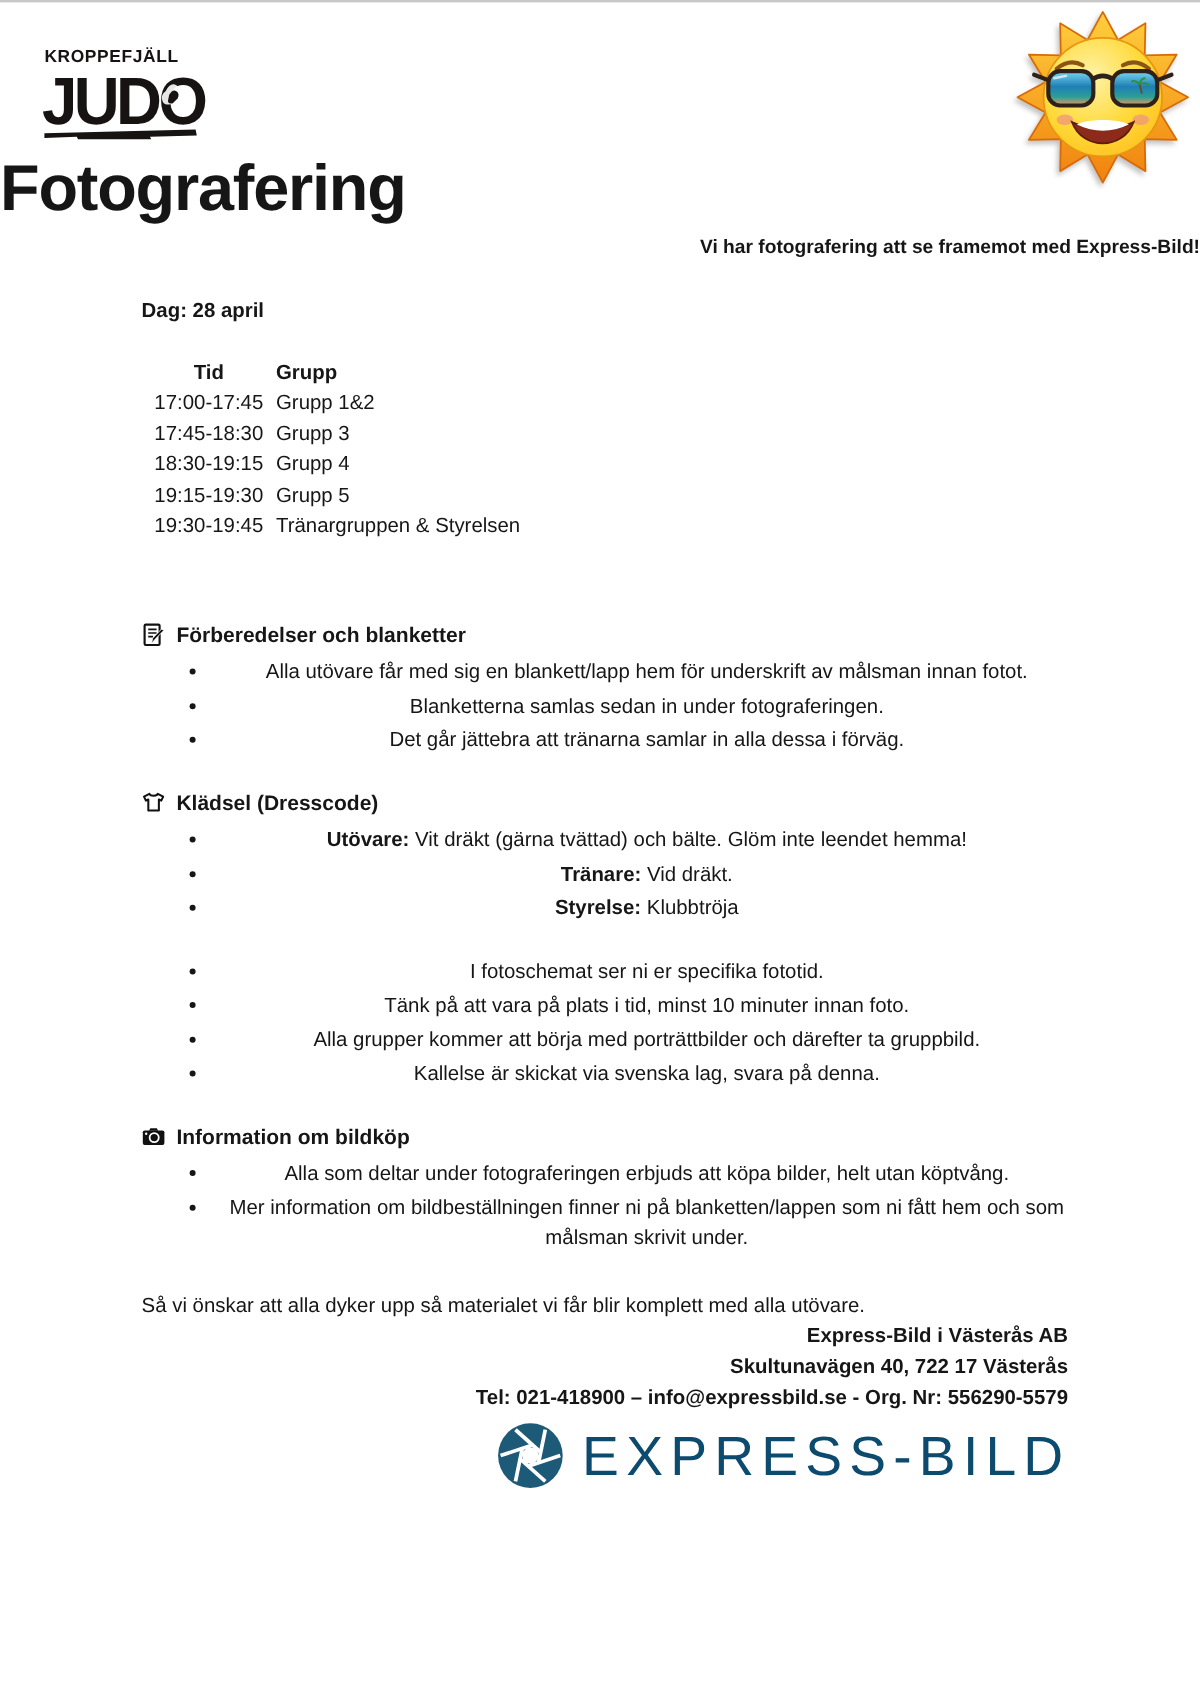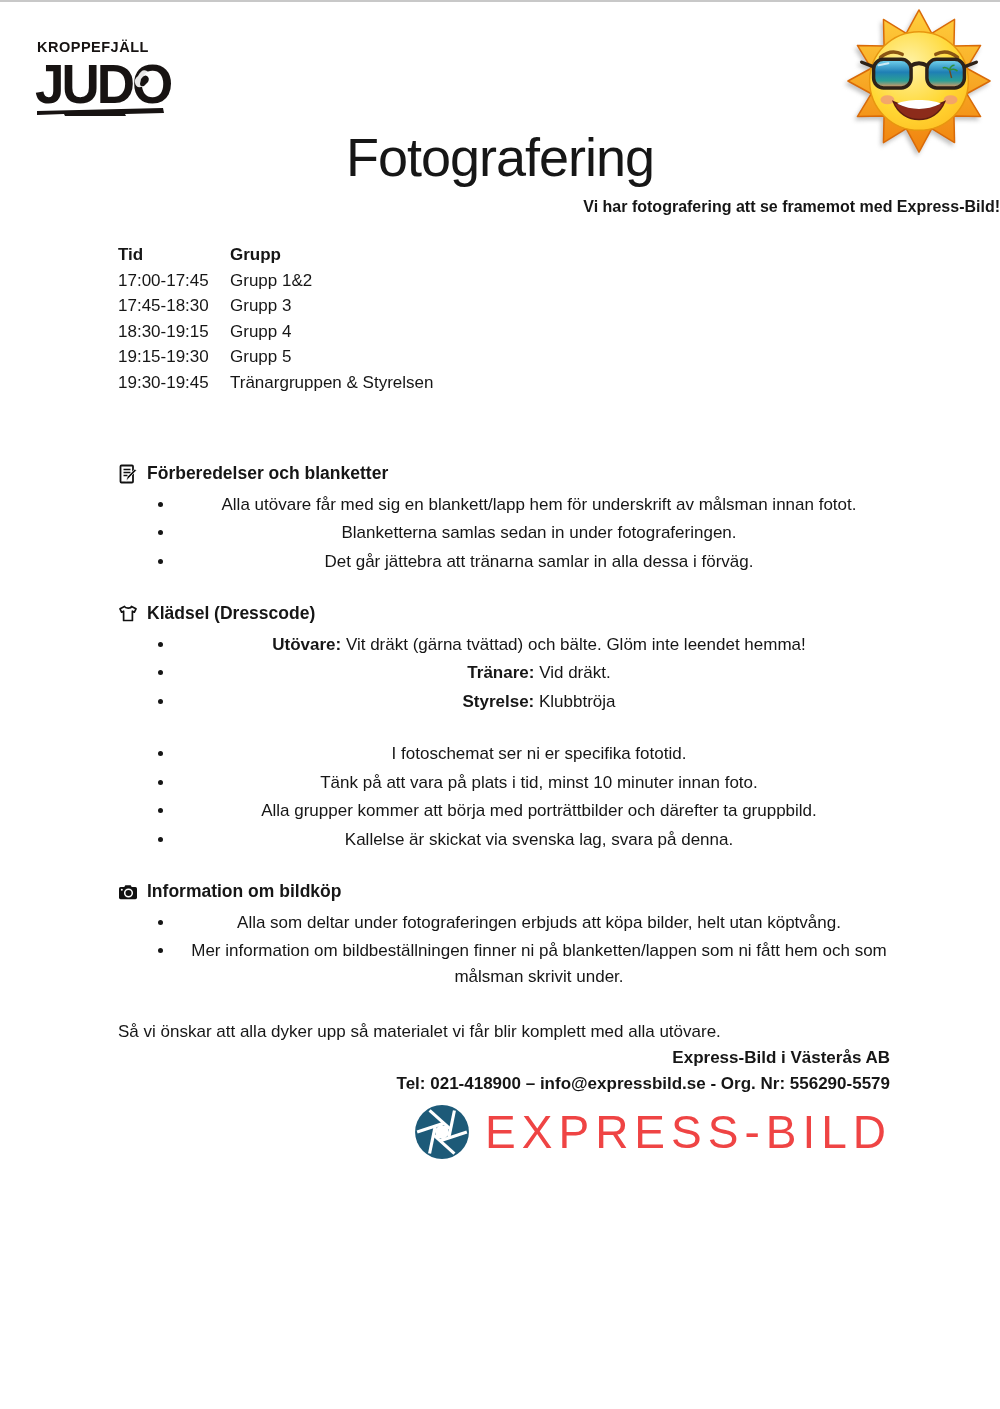--- a/index.html
+++ b/index.html
@@ -5,28 +5,28 @@
   html,body{margin:0;padding:0;background:#fff;}
   body{
     width:1000px;height:1409px;position:relative;overflow:hidden;
     font-family:"Liberation Sans","DejaVu Sans",sans-serif;color:#161616;
     border-top:2px solid #c8c8c8;box-sizing:border-box;
   }
   
   .judo-logo{position:absolute;left:35px;top:36px;width:140px;height:84px;}
   .sun{position:absolute;left:842px;top:2px;width:154px;height:154px;
        filter:drop-shadow(-2px 3px 2px rgba(120,120,120,.45));}
-  .title{padding-top:124px;text-align:center;font-size:54px;font-weight:400;
+  .title{padding-top:124px;font-size:54px;font-weight:700;
          letter-spacing:-1px;line-height:62px;}
   .subtitle{text-align:right;font-size:16px;font-weight:700;margin-top:10px;}
   
   .content{padding:0 105px 0 118px;font-size:17px;line-height:25.5px;}
   .dag{margin-top:30px;font-weight:700;}
   .schedule{margin-top:26px;}
-  .srow .stime,.shead .stime{display:inline-block;width:112px;}
+  .srow .stime,.shead .stime{display:inline-block;width:112px;text-align:center;}
   .shead{font-weight:700;}
   .section{margin-top:27px;}
   .sections{margin-top:66px;}
   .sec-head{display:flex;align-items:center;gap:9px;font-weight:700;font-size:17.5px;}
   .sec-head svg{flex:0 0 auto;}
   ul.bullets{margin:5px 0 0 0;padding-left:57px;text-align:center;}
   ul.bullets li{margin-bottom:3px;padding-left:8px;}
   .closing{margin-top:30px;}
   
   .footer{padding-right:110px;text-align:right;font-weight:700;
@@ -91,20 +91,21 @@
 
   <path d="M49 99 C58 123 92 123 101 99 C84 107 66 107 49 99 Z" fill="#8c2b1a" stroke="#5f1d10" stroke-width="1.5"></path>
   <path d="M53 101 C68 108 82 108 97 101 C88 96 62 96 53 101 Z" fill="#ffffff"></path>
 </svg>
 
 <div class="title">Fotografering</div>
 <div class="subtitle">Vi har fotografering att se framemot med Express-Bild!</div>
 
 <div class="content">
 
+  <div class="dag">Dag: 28 april</div>
 
   <div class="schedule">
     <div class="shead">
       <span class="stime">Tid</span><span>Grupp</span>
     </div>
     <div class="srow">
       <span class="stime">17:00-17:45</span><span>Grupp 1&amp;2</span>
     </div>
     <div class="srow">
       <span class="stime">17:45-18:30</span><span>Grupp 3</span>
@@ -181,30 +182,31 @@
   </div>
 
   <div class="closing">
     <div>Så vi önskar att alla dyker upp så materialet vi får blir komplett med alla utövare.</div>
   </div>
 
 </div>
 
 <div class="footer">
   <div>Express-Bild i Västerås AB</div>
+  <div>Skultunavägen 40, 722 17 Västerås</div>
   <div>Tel: 021-418900 – info@expressbild.se - Org. Nr: 556290-5579</div>
 </div>
 
 <div class="brandrow">
   <svg width="58" height="58" viewBox="0 0 56 56">
     <circle cx="28" cy="28" r="26" fill="#1d5a78"></circle>
     <g stroke="#ffffff" stroke-width="3">
       <line x1="52" y1="28" x2="25.7" y2="36.7"></line>
       <line x1="40" y1="48.8" x2="19.3" y2="30.3"></line>
       <line x1="16" y1="48.8" x2="21.6" y2="21.6"></line>
       <line x1="4" y1="28" x2="30.3" y2="19.3"></line>
       <line x1="16" y1="7.2" x2="36.7" y2="25.7"></line>
       <line x1="40" y1="7.2" x2="34.4" y2="34.4"></line>
     </g>
     <polygon points="35.2,29.9 29.9,35.2 22.7,33.3 20.8,26.1 26.1,20.8 33.3,22.7" fill="#ffffff"></polygon>
   </svg>
-  <span class="brandtext" style="color:#ef4444;">EXPRESS-BILD</span>
+  <span class="brandtext" style="color:#0c4a6e;">EXPRESS-BILD</span>
 </div>
 
 </body></html>

